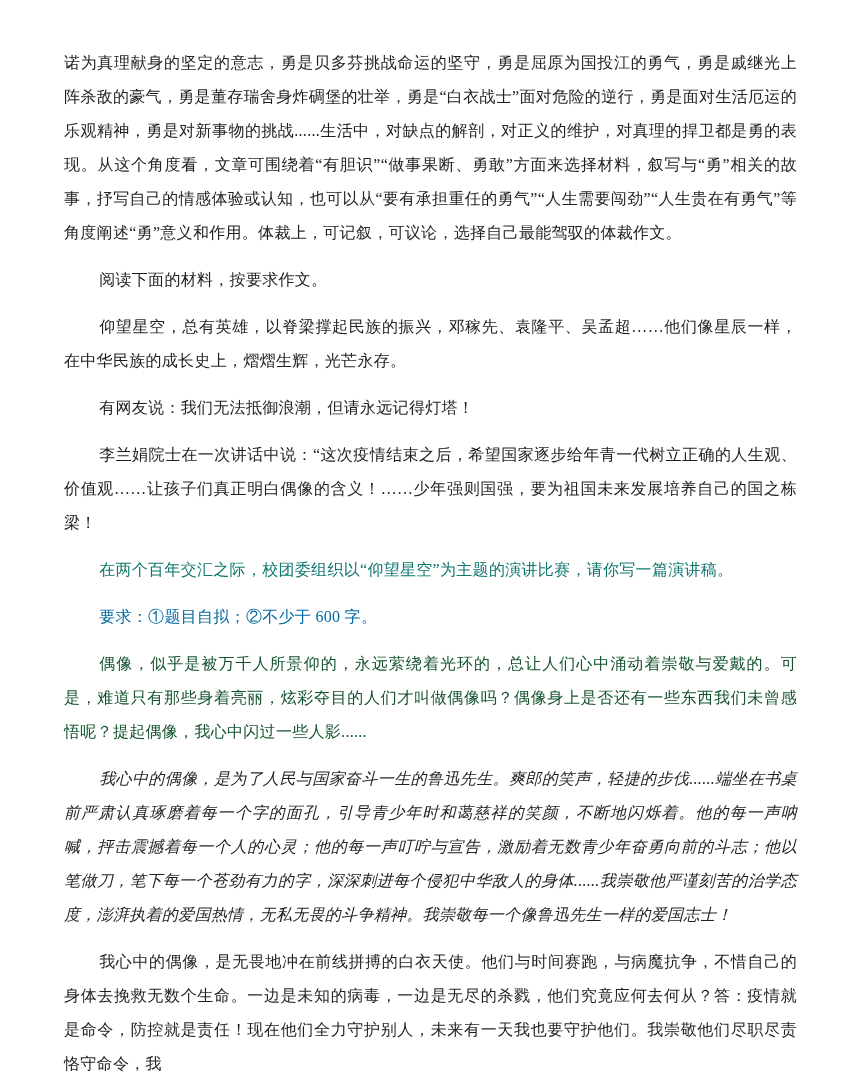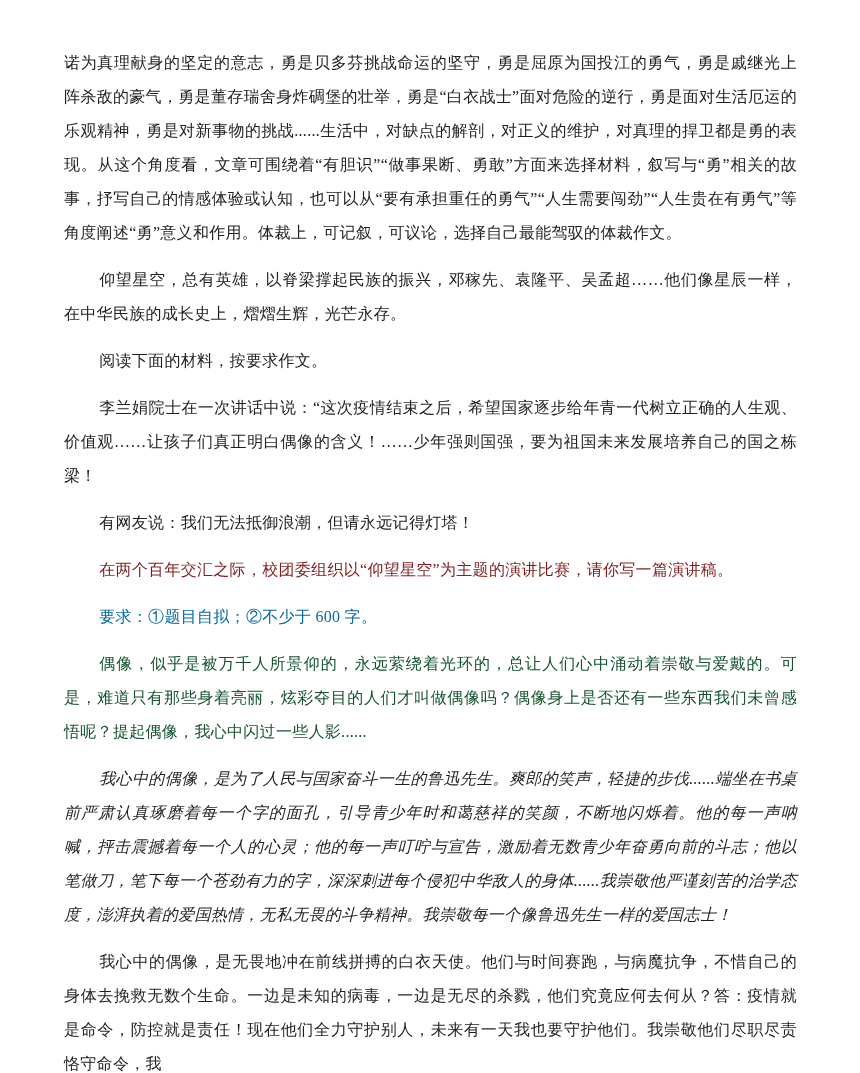--- a/index.html
+++ b/index.html
@@ -41,23 +41,23 @@
     text-align: left;
     padding-left: 2.2em;
   }
 </style>
 </head>
 <body style="background: rgb(255, 255, 255);">
 
 <div class="page">
   <div class="doc">
       <p class="body" style="color: rgb(31, 31, 31);">诺为真理献身的坚定的意志，勇是贝多芬挑战命运的坚守，勇是屈原为国投江的勇气，勇是戚继光上阵杀敌的豪气，勇是董存瑞舍身炸碉堡的壮举，勇是“白衣战士”面对危险的逆行，勇是面对生活厄运的乐观精神，勇是对新事物的挑战......生活中，对缺点的解剖，对正义的维护，对真理的捍卫都是勇的表现。从这个角度看，文章可围绕着“有胆识”“做事果断、勇敢”方面来选择材料，叙写与“勇”相关的故事，抒写自己的情感体验或认知，也可以从“要有承担重任的勇气”“人生需要闯劲”“人生贵在有勇气”等角度阐述“勇”意义和作用。体裁上，可记叙，可议论，选择自己最能驾驭的体裁作文。</p>
+      <p class="body indent" style="color: rgb(31, 31, 31);">阅读下面的材料，按要求作文。</p>
       <p class="body indent" style="color: rgb(31, 31, 31);">仰望星空，总有英雄，以脊梁撑起民族的振兴，邓稼先、袁隆平、吴孟超……他们像星辰一样，在中华民族的成长史上，熠熠生辉，光芒永存。</p>
-      <p class="body indent" style="color: rgb(31, 31, 31);">阅读下面的材料，按要求作文。</p>
+      <p class="body indent" style="color: rgb(31, 31, 31);">有网友说：我们无法抵御浪潮，但请永远记得灯塔！</p>
       <p class="body indent" style="color: rgb(31, 31, 31);">李兰娟院士在一次讲话中说：“这次疫情结束之后，希望国家逐步给年青一代树立正确的人生观、价值观……让孩子们真正明白偶像的含义！……少年强则国强，要为祖国未来发展培养自己的国之栋梁！</p>
-      <p class="body indent" style="color: rgb(31, 31, 31);">有网友说：我们无法抵御浪潮，但请永远记得灯塔！</p>
-      <p class="body indent" style="color: #7f1d1d;">在两个百年交汇之际，校团委组织以“仰望星空”为主题的演讲比赛，请你写一篇演讲稿。</p>
+      <p class="body indent" style="color: #0f766e;">在两个百年交汇之际，校团委组织以“仰望星空”为主题的演讲比赛，请你写一篇演讲稿。</p>
       <p class="body indent" style="color: #0369a1;">要求：①题目自拟；②不少于 600 字。</p>
       <p class="body indent" style="color: #14532d;">偶像，似乎是被万千人所景仰的，永远萦绕着光环的，总让人们心中涌动着崇敬与爱戴的。可是，难道只有那些身着亮丽，炫彩夺目的人们才叫做偶像吗？偶像身上是否还有一些东西我们未曾感悟呢？提起偶像，我心中闪过一些人影......</p>
       <p class="body indent" style="color: rgb(31, 31, 31); font-style: italic;">我心中的偶像，是为了人民与国家奋斗一生的鲁迅先生。爽郎的笑声，轻捷的步伐......端坐在书桌前严肃认真琢磨着每一个字的面孔，引导青少年时和蔼慈祥的笑颜，不断地闪烁着。他的每一声呐喊，抨击震撼着每一个人的心灵；他的每一声叮咛与宣告，激励着无数青少年奋勇向前的斗志；他以笔做刀，笔下每一个苍劲有力的字，深深刺进每个侵犯中华敌人的身体......我崇敬他严谨刻苦的治学态度，澎湃执着的爱国热情，无私无畏的斗争精神。我崇敬每一个像鲁迅先生一样的爱国志士！</p>
       <p class="body indent" style="color: rgb(31, 31, 31);">我心中的偶像，是无畏地冲在前线拼搏的白衣天使。他们与时间赛跑，与病魔抗争，不惜自己的身体去挽救无数个生命。一边是未知的病毒，一边是无尽的杀戮，他们究竟应何去何从？答：疫情就是命令，防控就是责任！现在他们全力守护别人，未来有一天我也要守护他们。我崇敬他们尽职尽责恪守命令，我</p>
     </div>
 </div>
 
 </body></html>

